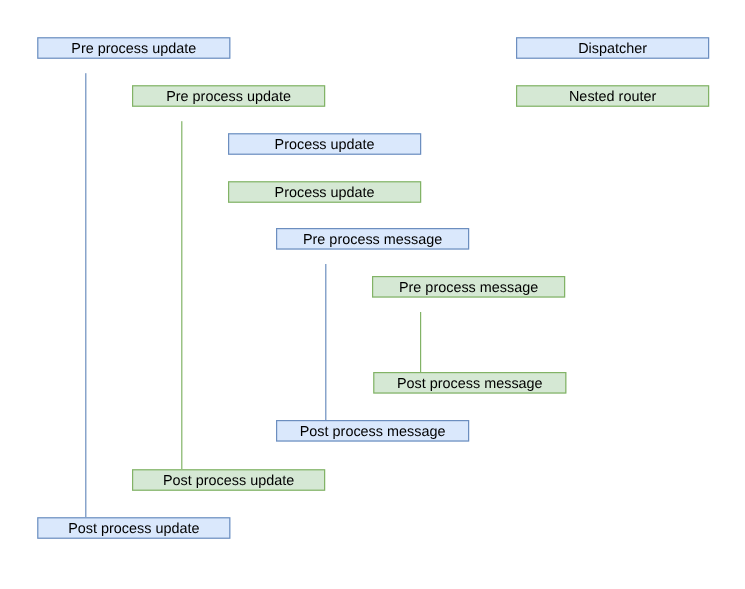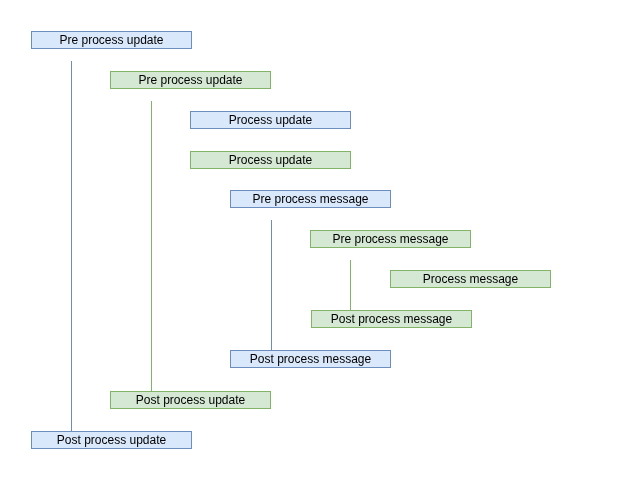--- a/index.html
+++ b/index.html
@@ -67,24 +67,25 @@
 <body>
 
 <div class="canvas" style="--bg: #ffffff; --text-color: #000000; --blue-fill: #dae8fc; --blue-border: #6c8ebf; --green-fill: #d5e8d4; --green-border: #82b366;">
 
   <div class="connector blue c0"></div>
   <div class="connector green c1"></div>
   <div class="connector blue c2"></div>
   <div class="connector green c3"></div>
 
   <div class="node blue n0">Pre process update</div>
+  <div class="node blue n1">Dispatcher</div>
   <div class="node green n2">Pre process update</div>
+  <div class="node green n3">Nested router</div>
   <div class="node blue n4">Process update</div>
   <div class="node green n5">Process update</div>
   <div class="node blue n6">Pre process message</div>
   <div class="node green n7">Pre process message</div>
-  <div class="node green n8">Process message</div>
   <div class="node green n9">Post process message</div>
   <div class="node blue n10">Post process message</div>
   <div class="node green n11">Post process update</div>
   <div class="node blue n12">Post process update</div>
 
 </div>
 
 </body></html>

